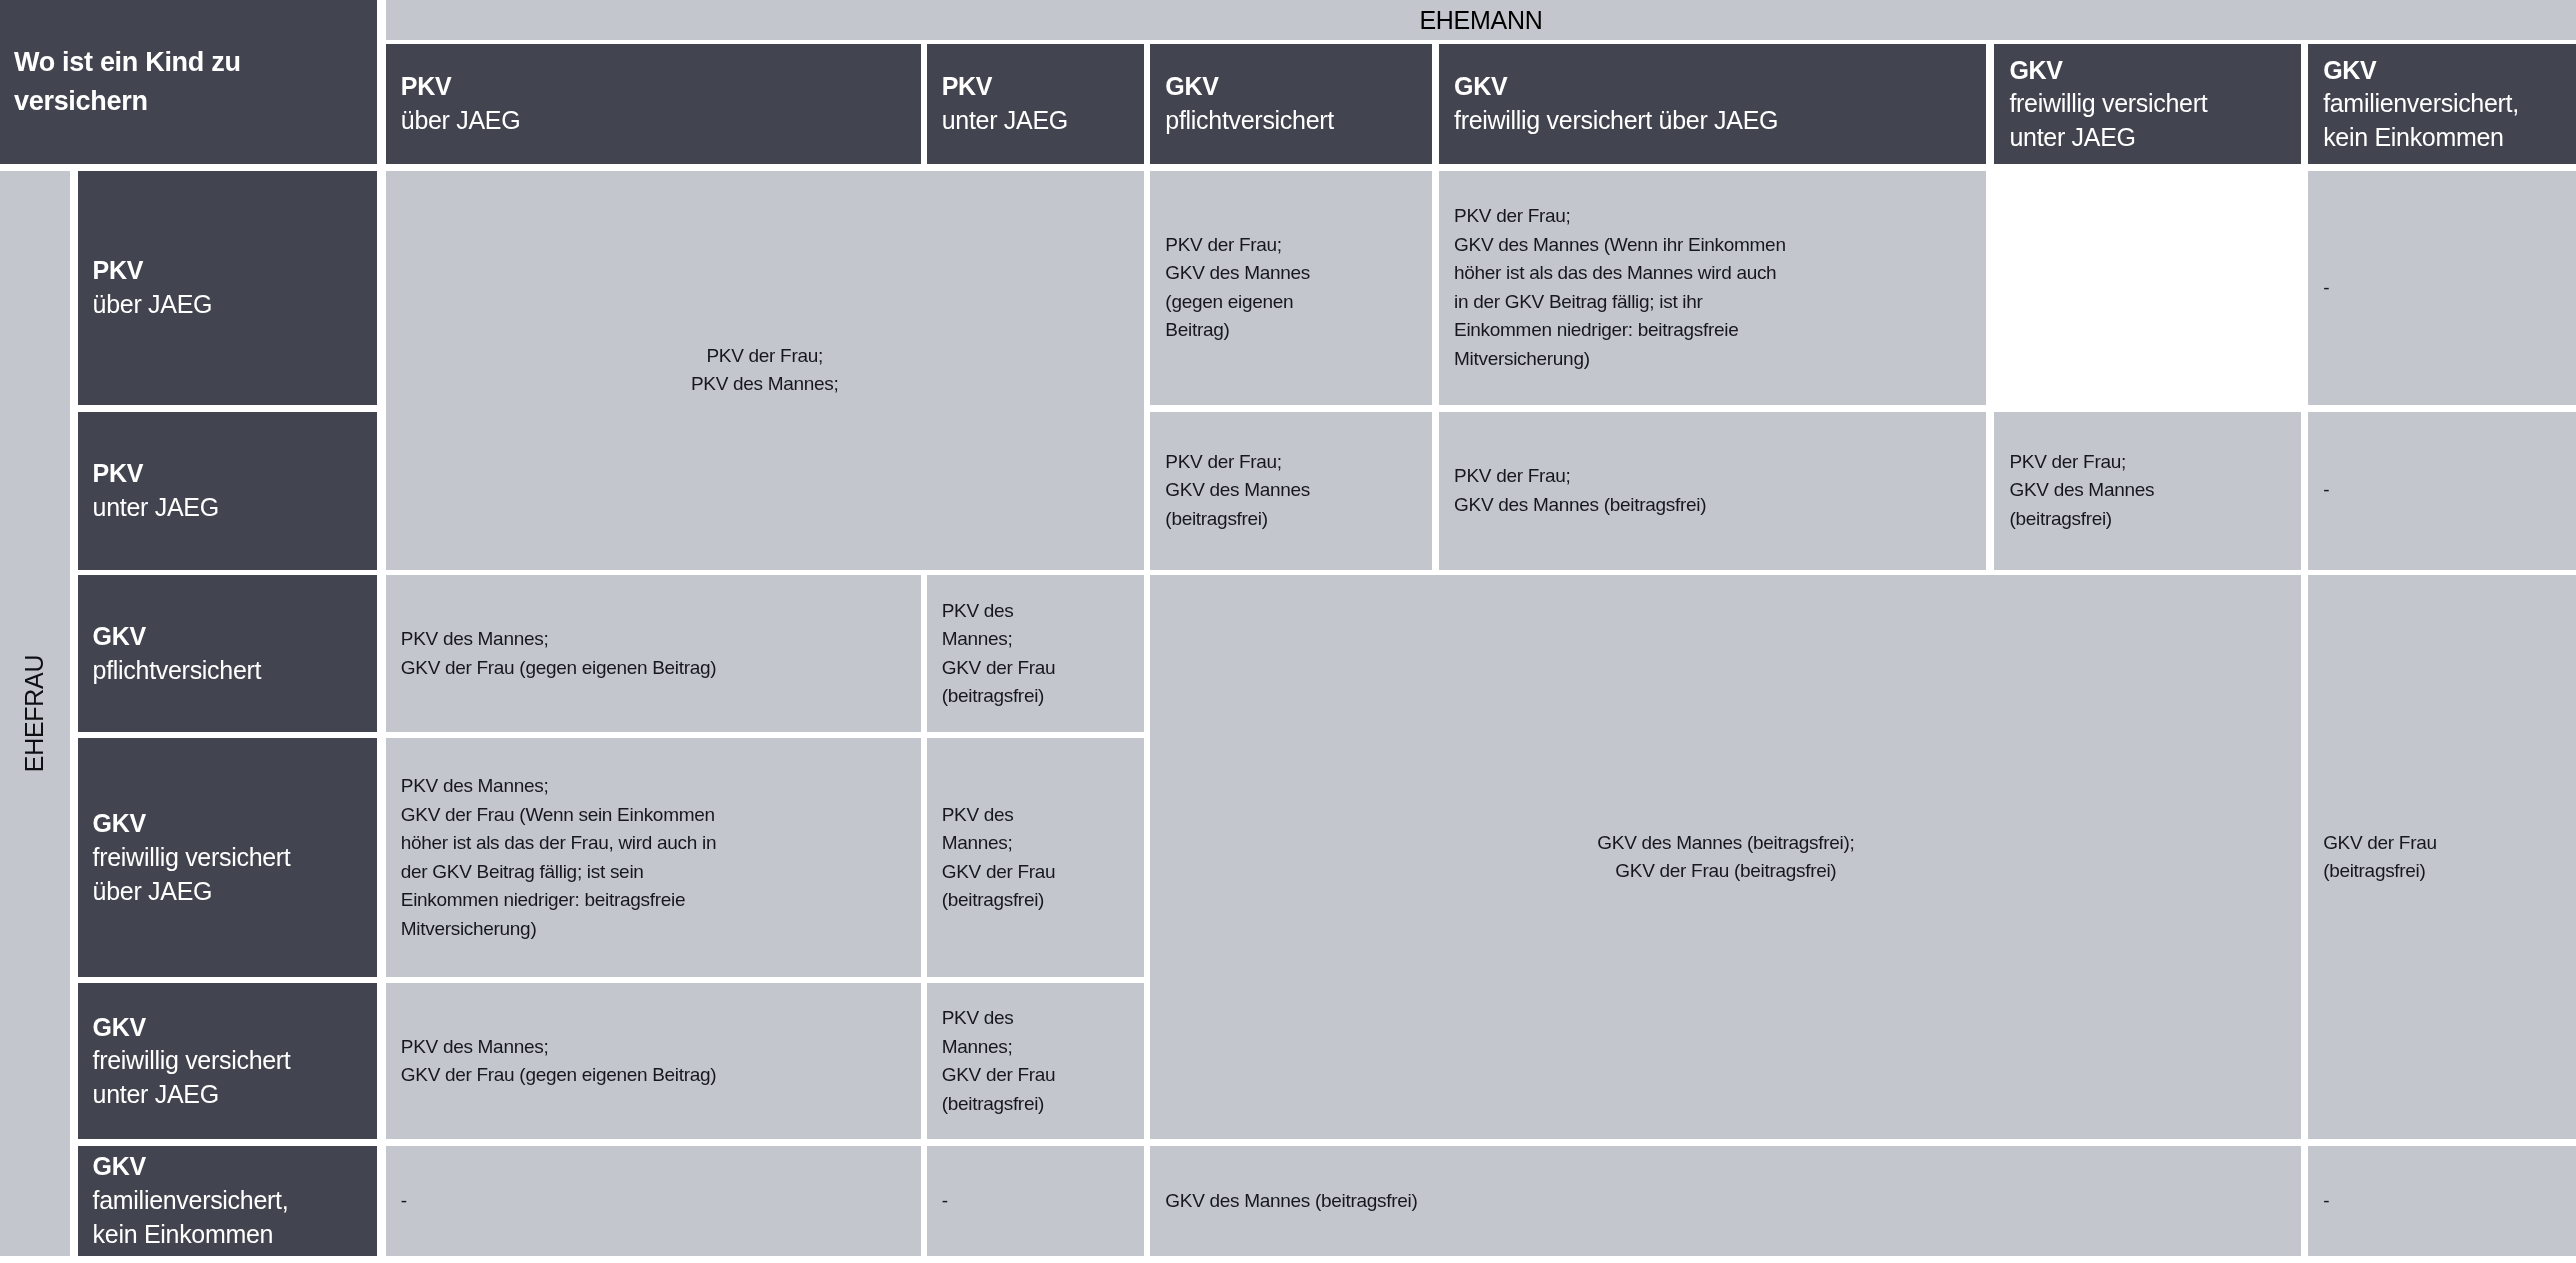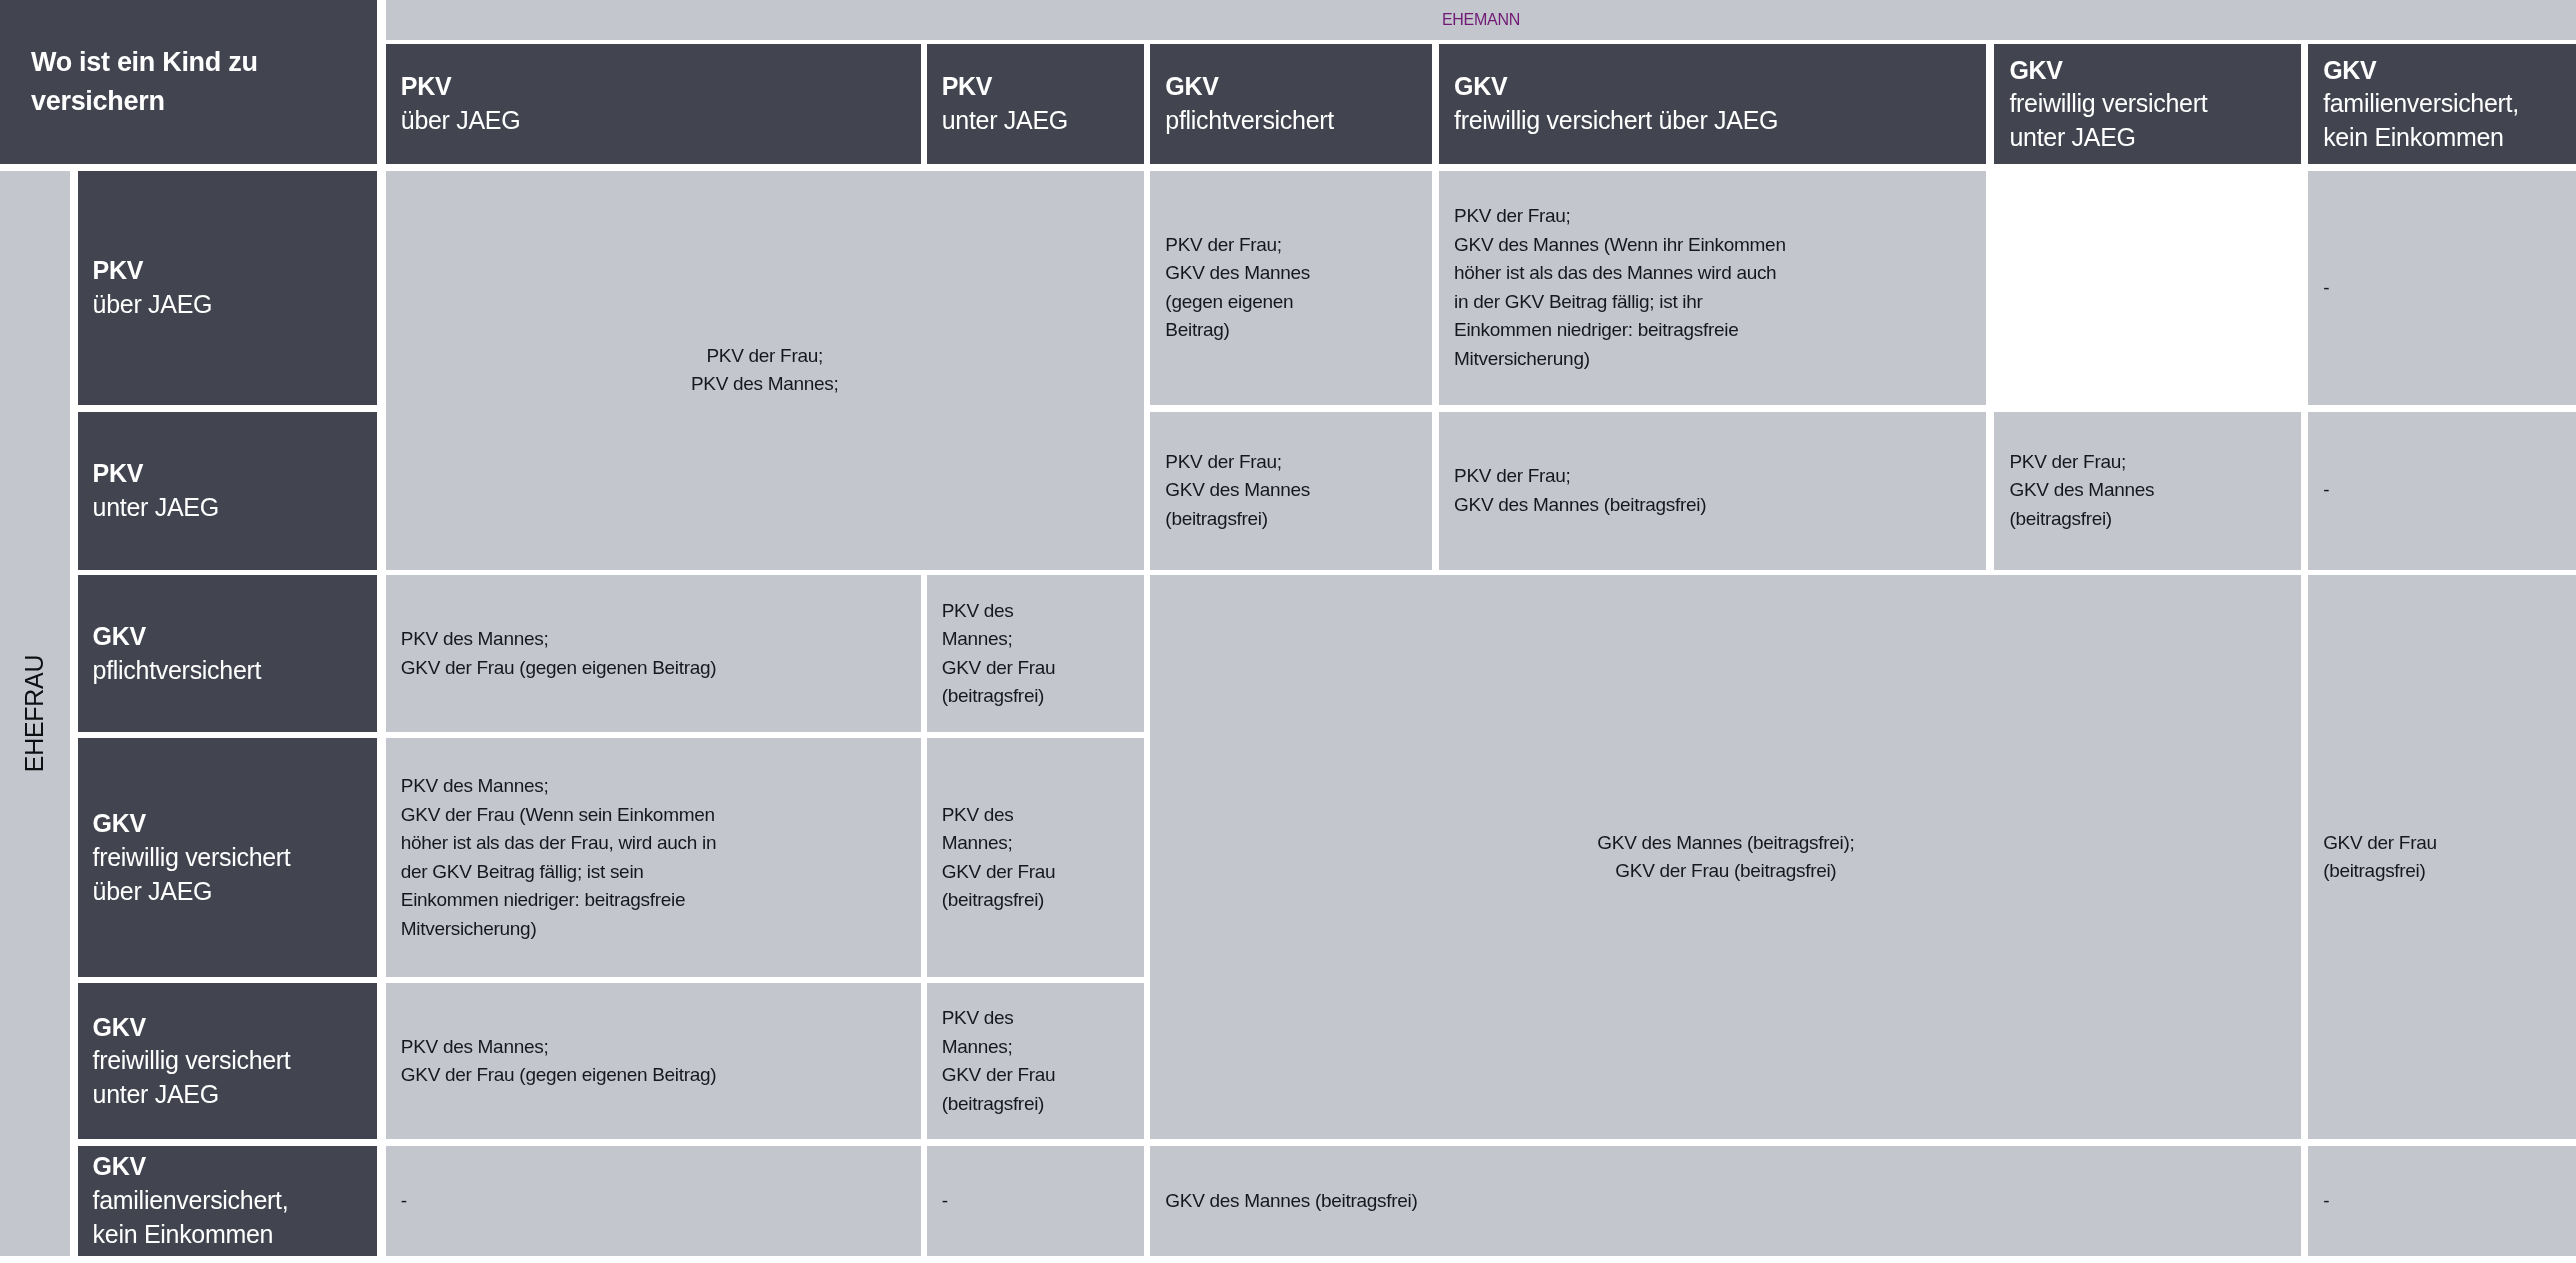--- a/index.html
+++ b/index.html
@@ -10,26 +10,26 @@
     display:grid;
     grid-template-columns:70px 7.6px 299px 9.2px 535px 5.9px 217px 6.7px 282px 6.7px 547px 8.4px 307px 6.7px 268px;
     grid-template-rows:40px 4.2px 120px 6.7px 234px 6.7px 158px 5.9px 157px 5.9px 239px 5.9px 156px 6.7px 110px 6.7px;
     background:var(--border,#FFFFFF);
     letter-spacing:-0.3px;
   }
   .dark{background:var(--header-bg,#42454F);color:var(--header-text,#FFFFFF);}
   .light{background:var(--cell-bg,#C3C6CD);}
   .corner{
     display:flex;flex-direction:column;justify-content:center;
-    padding-left:31px;padding-right:17px;
+    padding-left:14px;padding-right:17px;
     font-size:27px;font-weight:bold;line-height:1.45;white-space:pre-line;
   }
   .band{
     display:flex;align-items:center;justify-content:center;
-    font-size:16px;color:#701a75;
+    font-size:25px;color:#000000;
   }
   .strip{
     display:flex;align-items:center;justify-content:center;
   }
   .vtext{
     transform:rotate(-90deg);
     white-space:nowrap;
     font-size:25px;color:#0e0f13;
   }
   .hcell{

